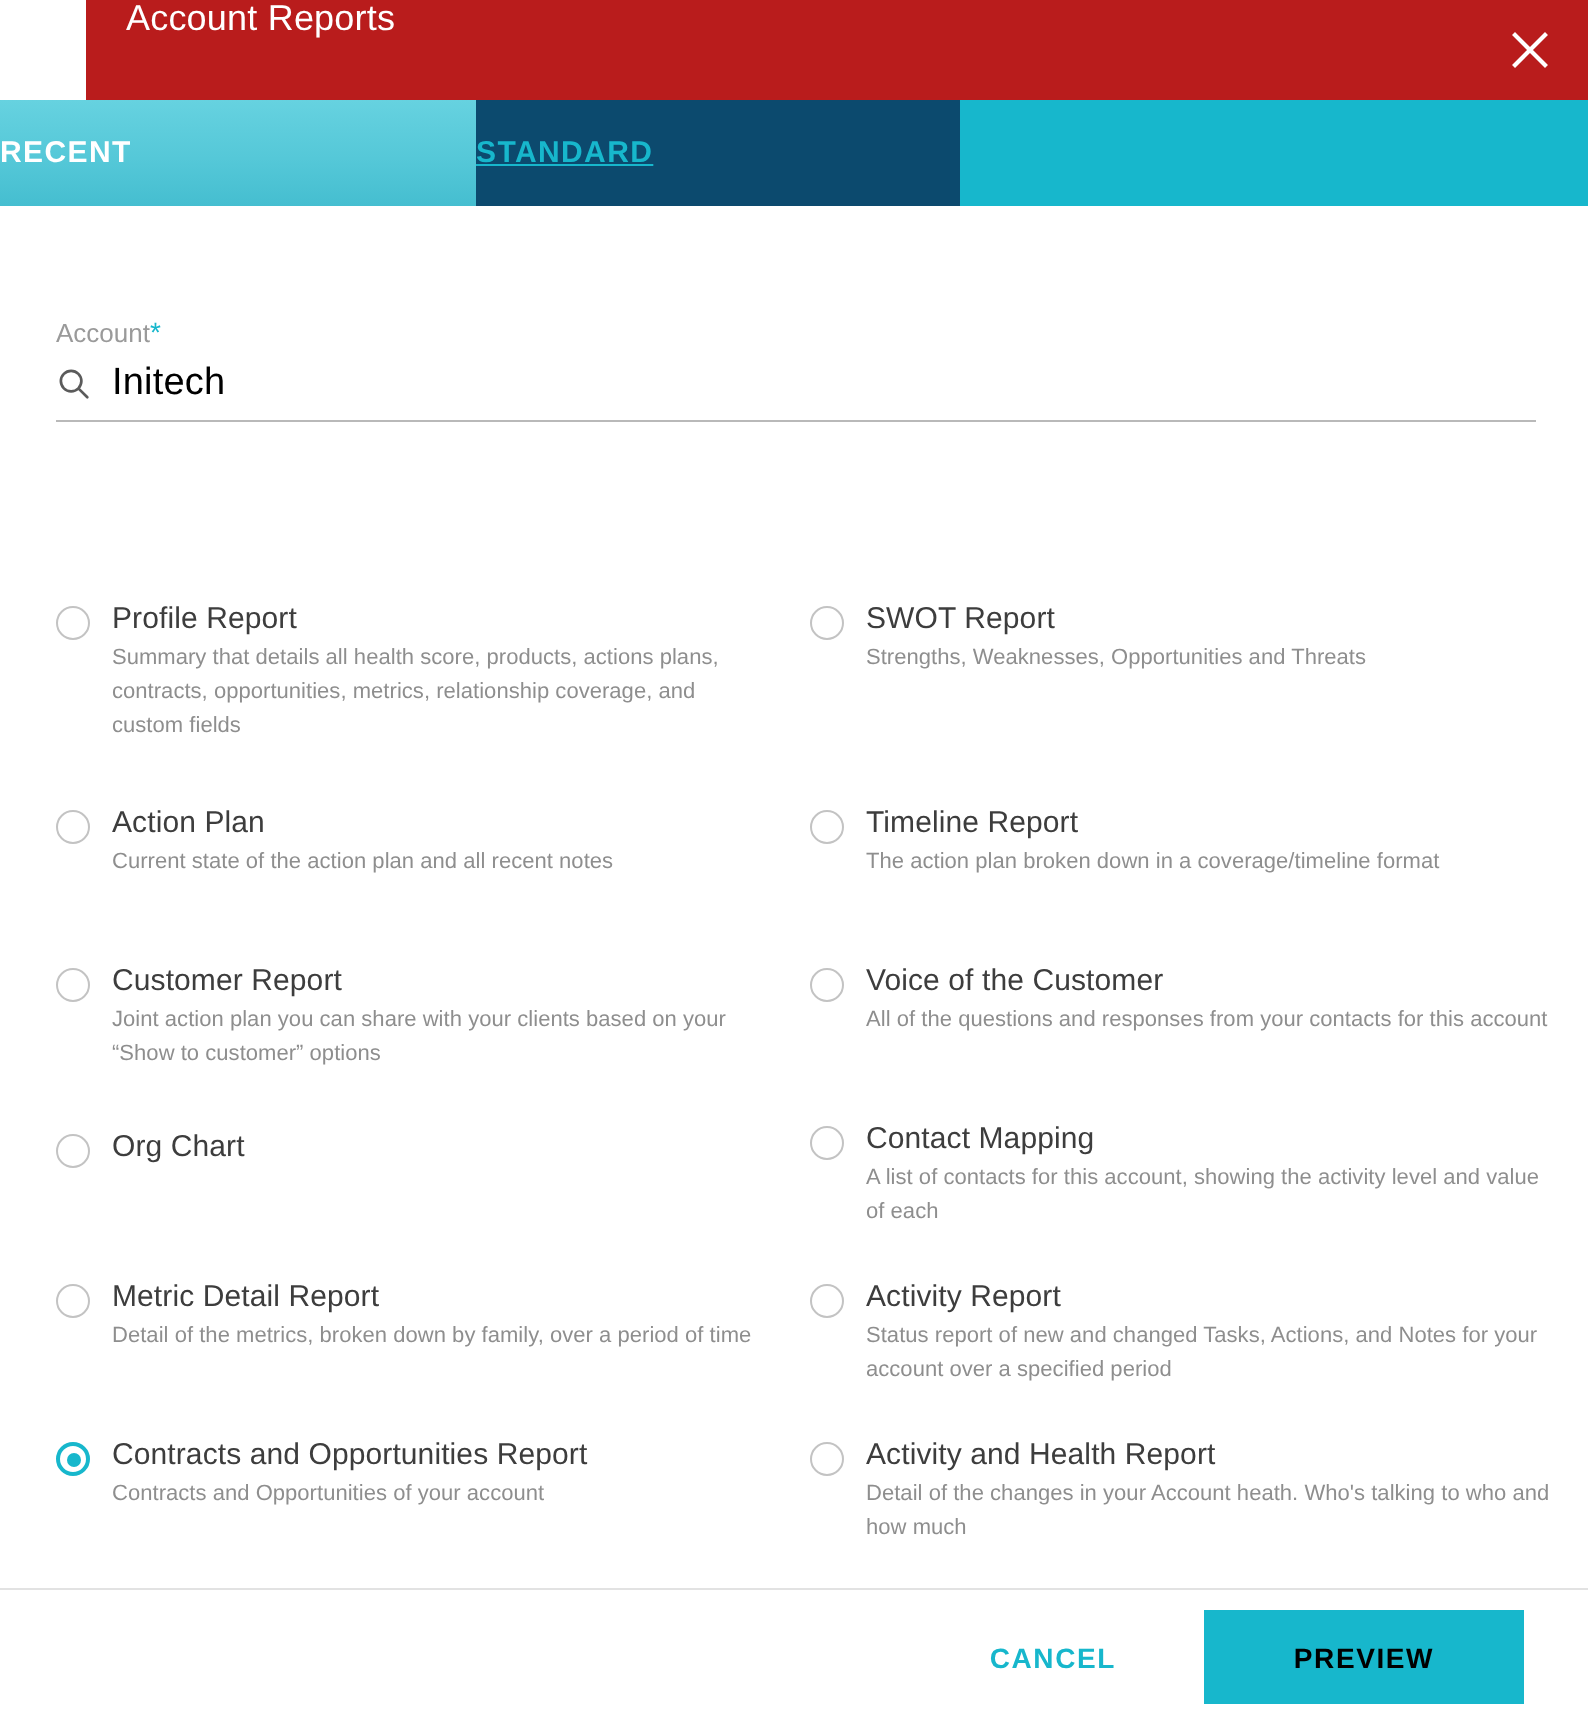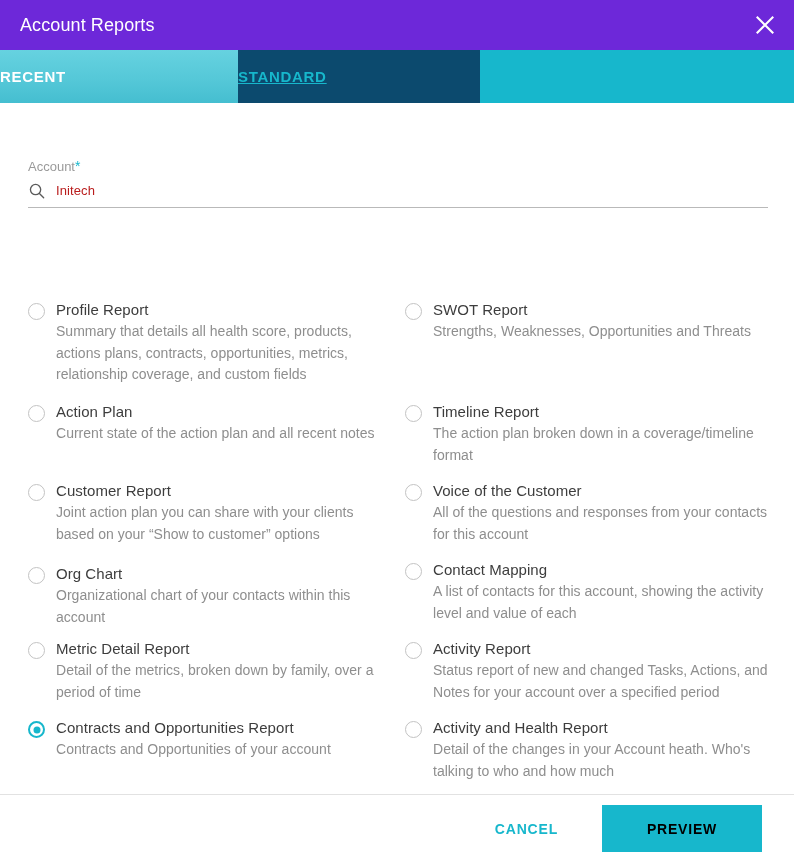--- a/index.html
+++ b/index.html
@@ -20,26 +20,27 @@
   
   .dialog {
     width: 794px;
     height: 862px;
     position: relative;
     background: #ffffff;
     display: flex;
     flex-direction: column;
   }
   .header {
-    background: #6d28d9;
+    background: #b91c1c;
     height: 50px;
     flex: 0 0 50px;
     position: relative;
     display: flex;
-    align-items: center;
+    align-items: flex-start;
+    margin-left: 43px;
   }
   .header-title {
     color: #ffffff;
     font-size: 18px;
     font-weight: 400;
     letter-spacing: 0.1px;
     padding-left: 20px;
     line-height: 1;
   }
   .close-btn {
@@ -120,22 +121,22 @@
     padding-bottom: 7px;
   }
   .search-icon {
     width: 18px;
     height: 18px;
     margin-right: 10px;
     flex: 0 0 18px;
     display: block;
   }
   .account-value {
-    font-size: 13px;
-    color: #b91c1c;
+    font-size: 19px;
+    color: #000000;
     line-height: 1.1;
     letter-spacing: 0.1px;
   }
 
   
   .options {
     position: absolute;
     left: 0;
     top: 197px;
     width: 794px;
@@ -184,21 +185,21 @@
     background: #17b7cc;
   }
   .opt-text { flex: 1 1 auto; }
   .opt-title {
     font-size: 15px;
     color: #3d3d3d;
     line-height: 1.33;
     letter-spacing: 0.05px;
   }
   .opt-desc {
-    font-size: 14px;
+    font-size: 11px;
     color: #8e8e8e;
     line-height: 1.55;
     margin-top: 1px;
     letter-spacing: 0.02px;
   }
 
   
   .footer {
     flex: 0 0 68px;
     height: 68px;
@@ -298,21 +299,20 @@
           <span class="opt-text">
             <span class="opt-title">Customer Report</span>
             <span class="opt-desc" style="display:block">Joint action plan you can share with your clients based on your “Show to customer” options</span>
           </span>
         </div>
 
         <div class="option" style="top:264px">
           <span class="radio"></span>
           <span class="opt-text">
             <span class="opt-title">Org Chart</span>
-            <span class="opt-desc" style="display:block">Organizational chart of your contacts within this account</span>
           </span>
         </div>
 
         <div class="option" style="top:339px">
           <span class="radio"></span>
           <span class="opt-text">
             <span class="opt-title">Metric Detail Report</span>
             <span class="opt-desc" style="display:block">Detail of the metrics, broken down by family, over a period of time</span>
           </span>
         </div>

